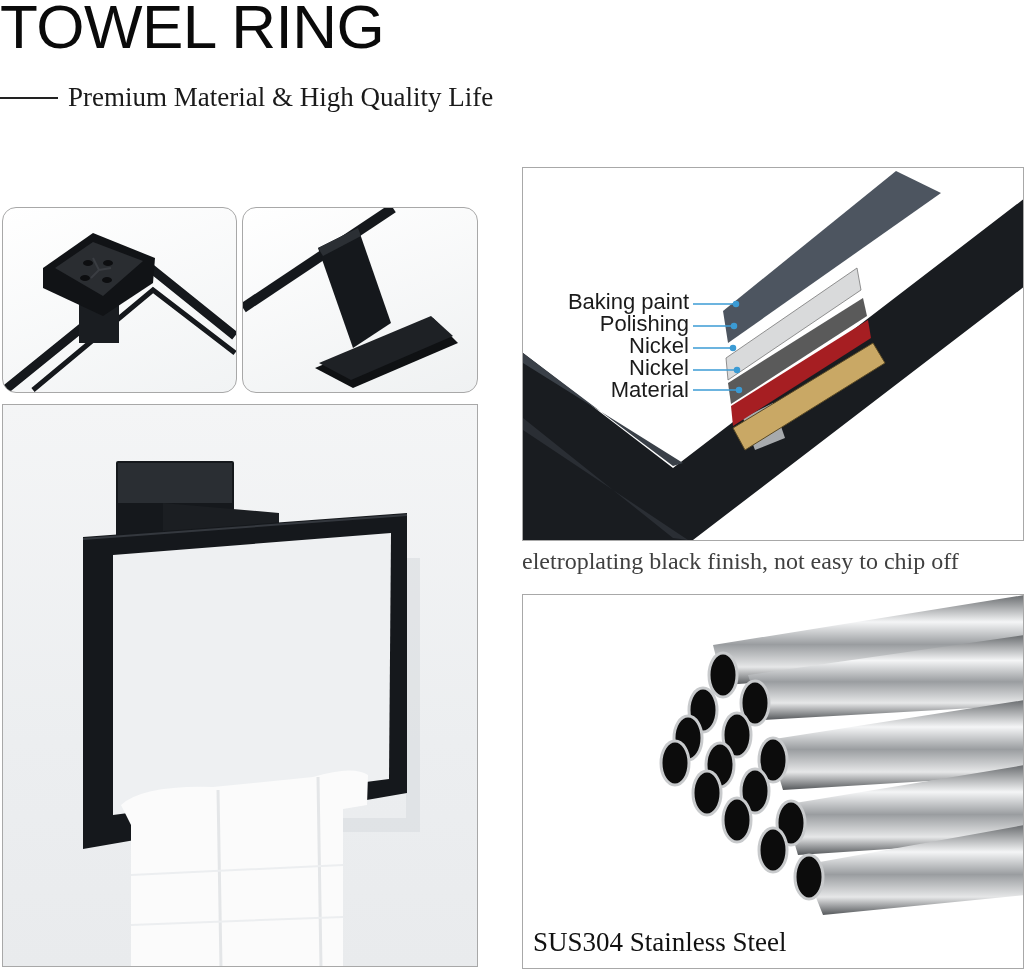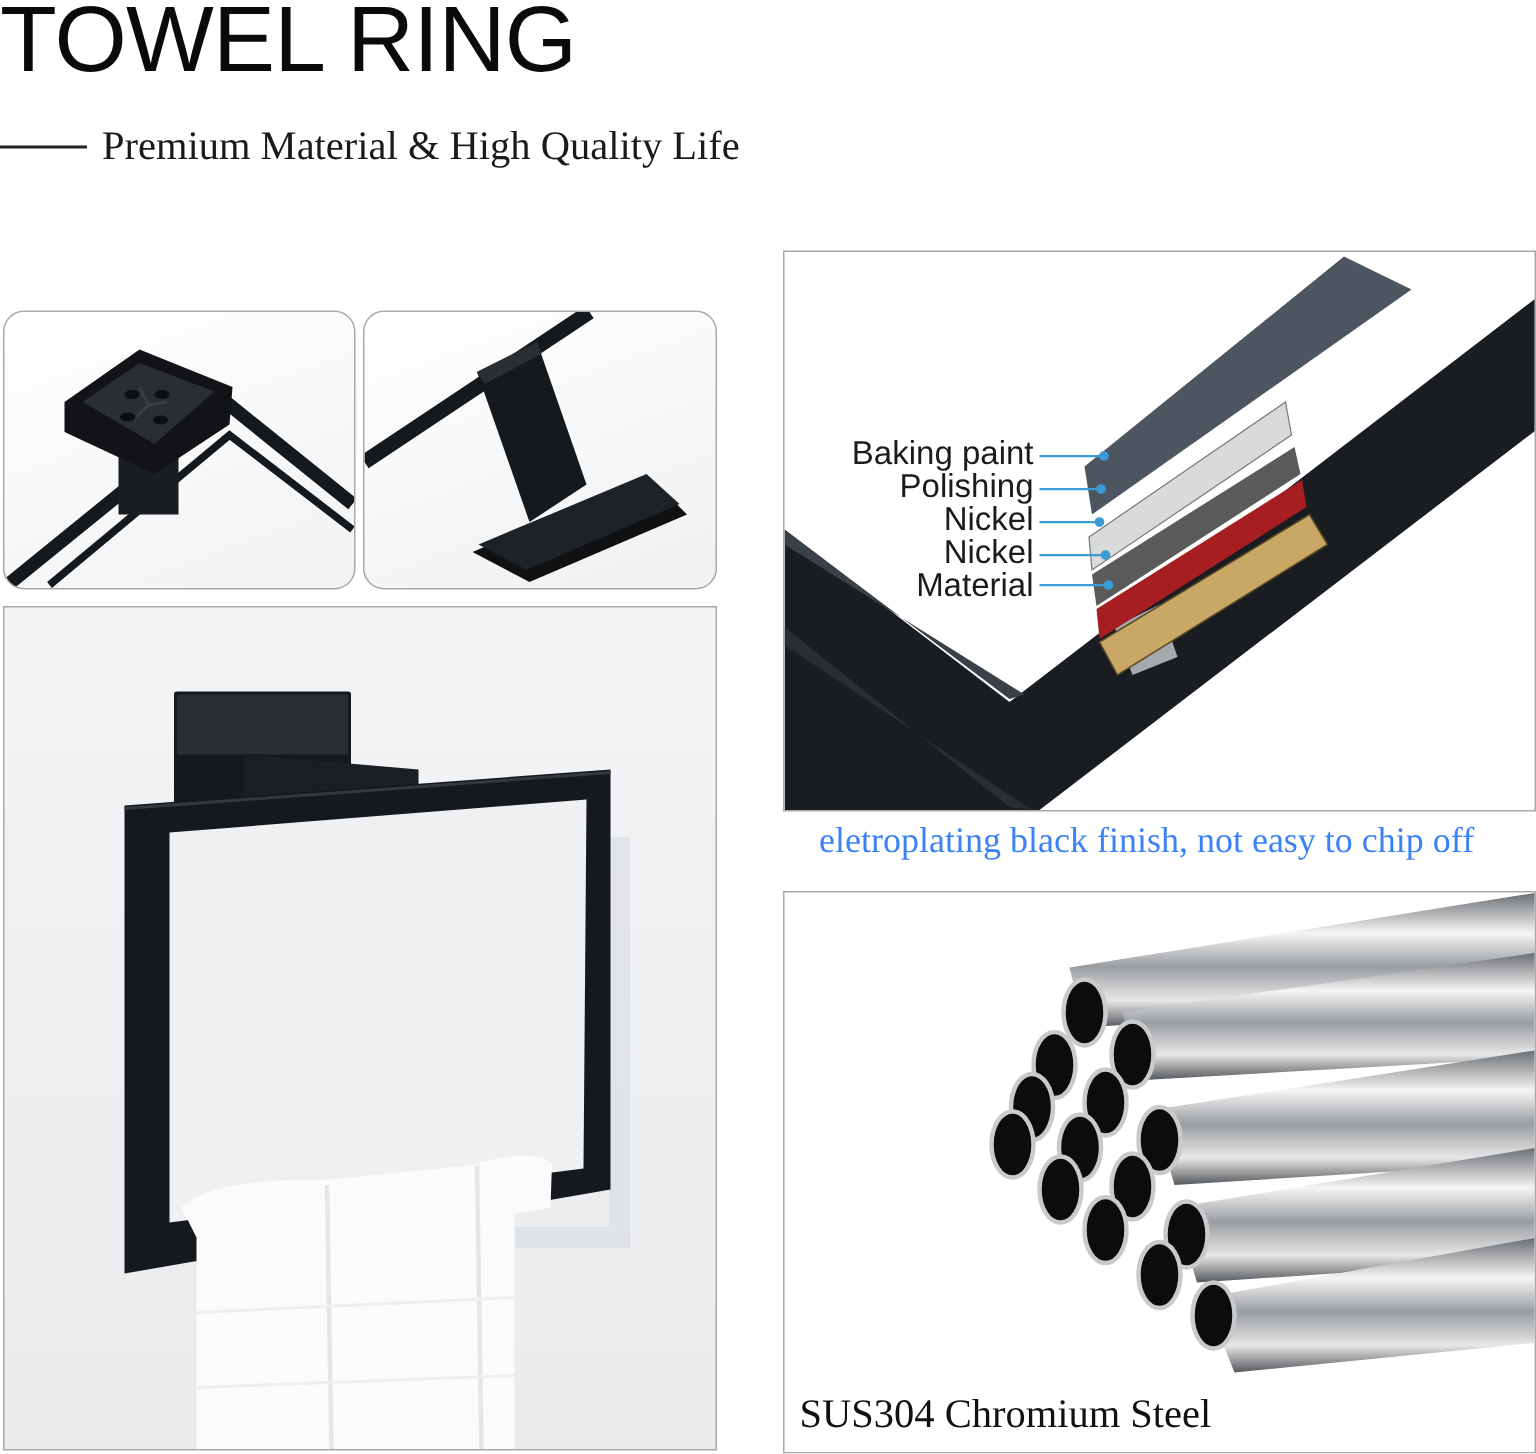--- a/index.html
+++ b/index.html
@@ -9,21 +9,21 @@
   .subtitle { position:absolute; left:0; top:82px; font-family:"Liberation Serif", serif; font-size:27px; color:#1a1a1a; white-space:nowrap; }
   .subtitle .dash { display:inline-block; width:58px; height:1.5px; background:#222; vertical-align:middle; margin-right:10px; position:relative; top:-2px; }
 
   .panel { position:absolute; border:1.5px solid #a8a8a8; box-sizing:border-box; overflow:hidden; background:#fff; }
   .p-detail1 { left:2px; top:207px; width:235px; height:186px; border-radius:14px; background:linear-gradient(160deg,#ffffff 0%,#f1f3f4 100%); }
   .p-detail2 { left:242px; top:207px; width:236px; height:186px; border-radius:14px; background:linear-gradient(160deg,#ffffff 0%,#eff1f2 100%); }
   .p-main { left:2px; top:404px; width:476px; height:563px; background:linear-gradient(180deg,#f4f5f6 0%,#eceef0 60%,#e9ebed 100%); }
   .p-layers { left:522px; top:167px; width:502px; height:374px; background:#fff; }
   .p-steel { left:522px; top:594px; width:502px; height:375px; background:#fff; }
 
-  .caption1 { position:absolute; left:546px; top:548px; font-family:"Liberation Serif", serif; font-size:24px; color:#3b82f6; white-space:nowrap; }
+  .caption1 { position:absolute; left:522px; top:548px; font-family:"Liberation Serif", serif; font-size:24px; color:#404040; white-space:nowrap; }
   .caption2 { position:absolute; left:10px; bottom:10px; font-family:"Liberation Serif", serif; font-size:27px; color:#111; white-space:nowrap; }
 
   .layer-label { position:absolute; right:0; font-family:"Liberation Sans", sans-serif; font-size:22px; color:#1b1b1b; text-align:right; line-height:20px; }
   .labels { position:absolute; left:20px; top:124px; width:146px; height:120px; }
   svg { display:block; }
 </style>
 </head>
 <body>
 
 <h1 class="title">TOWEL RING</h1>
@@ -149,14 +149,14 @@
       <ellipse cx="197" cy="170" rx="14" ry="22"></ellipse>
       <ellipse cx="250" cy="165" rx="14" ry="22"></ellipse>
       <ellipse cx="184" cy="198" rx="14" ry="22"></ellipse>
       <ellipse cx="232" cy="196" rx="14" ry="22"></ellipse>
       <ellipse cx="214" cy="225" rx="14" ry="22"></ellipse>
       <ellipse cx="268" cy="228" rx="14" ry="22"></ellipse>
       <ellipse cx="250" cy="255" rx="14" ry="22"></ellipse>
       <ellipse cx="286" cy="282" rx="14" ry="22"></ellipse>
     </g>
   </svg>
-  <div class="caption2">SUS304 Chromium Steel</div>
+  <div class="caption2">SUS304 Stainless Steel</div>
 </div>
 
 </body></html>

